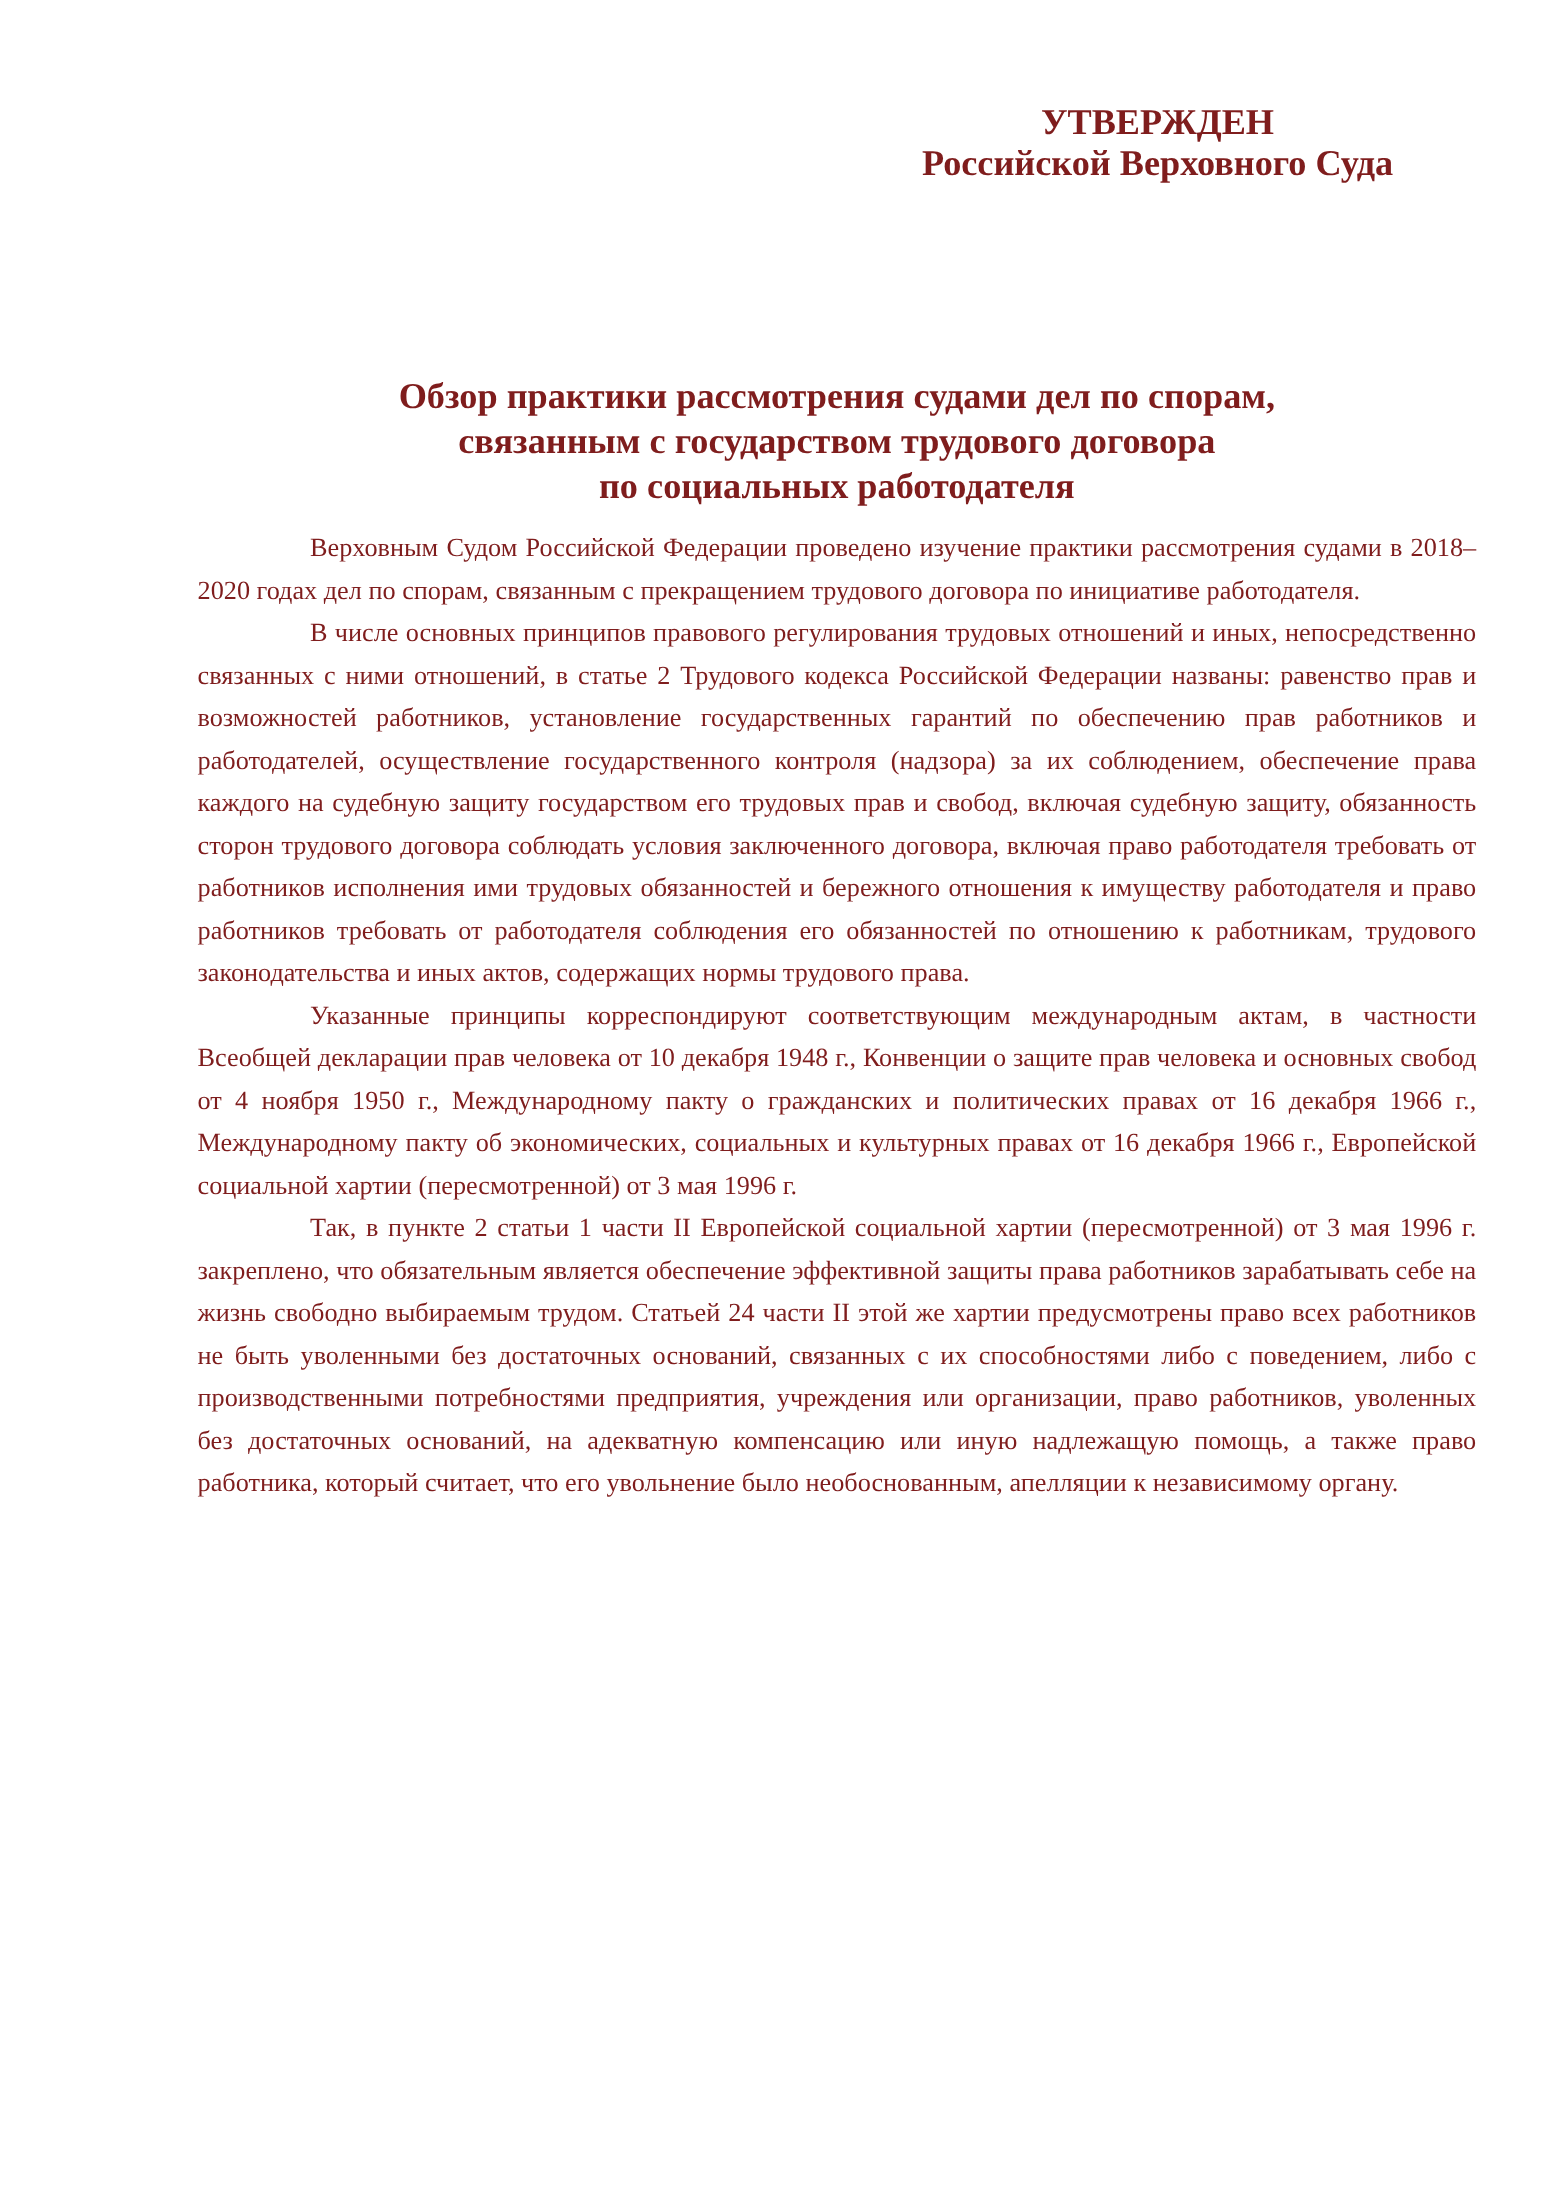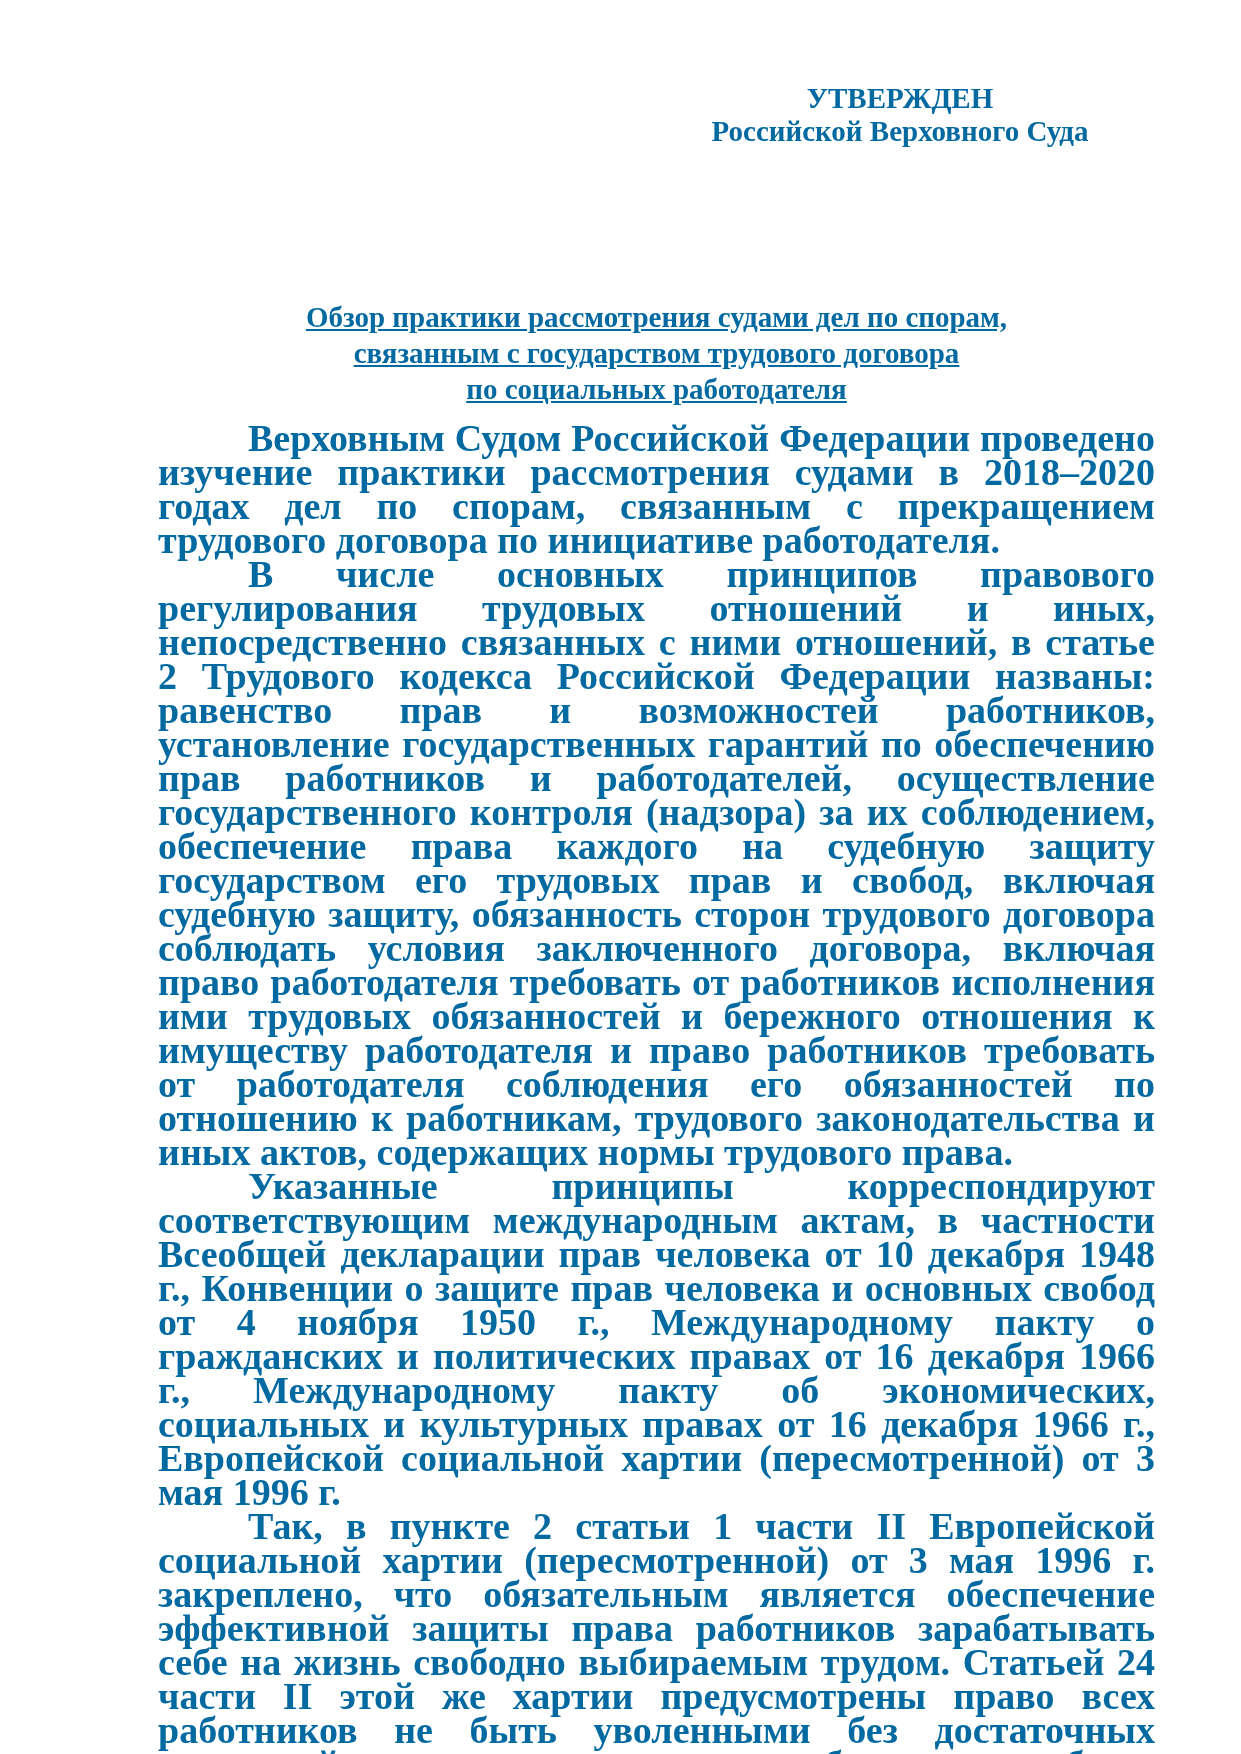--- a/index.html
+++ b/index.html
@@ -5,24 +5,24 @@
   html, body {
     margin: 0;
     padding: 0;
     background: #ffffff;
   }
   .page {
     position: relative;
     width: 1241px;
     height: 1754px;
     background: #ffffff;
-    color: #0369a1;
+    color: #7f1d1d;
     font-family: "Liberation Serif", "DejaVu Serif", serif;
     box-sizing: border-box;
-    padding: 82px 86px 0 158px;
+    padding: 82px 60px 0 158px;
     overflow: hidden;
     border-radius: 10px;
   }
   .approval {
     width: 470px;
     margin: 0 20px 0 auto;
     text-align: center;
     font-weight: bold;
     font-size: 29px;
     line-height: 33px;
@@ -30,29 +30,27 @@
   .approval .line {
     white-space: nowrap;
   }
   .doc-title {
     margin: 151px 0 0 0;
     padding: 0;
     text-align: center;
     font-weight: bold;
     font-size: 29px;
     line-height: 36px;
-    text-decoration: underline;
   }
   .body-text p {
     margin: 0;
-    font-size: 38px;
+    font-size: 21px;
     line-height: 34px;
     text-align: justify;
     text-indent: 90px;
-    font-weight: bold;
   }
   .body-text p.first {
     margin-top: 14px;
   }
 </style>
 </head>
 <body>
 
 <div class="page">
 

